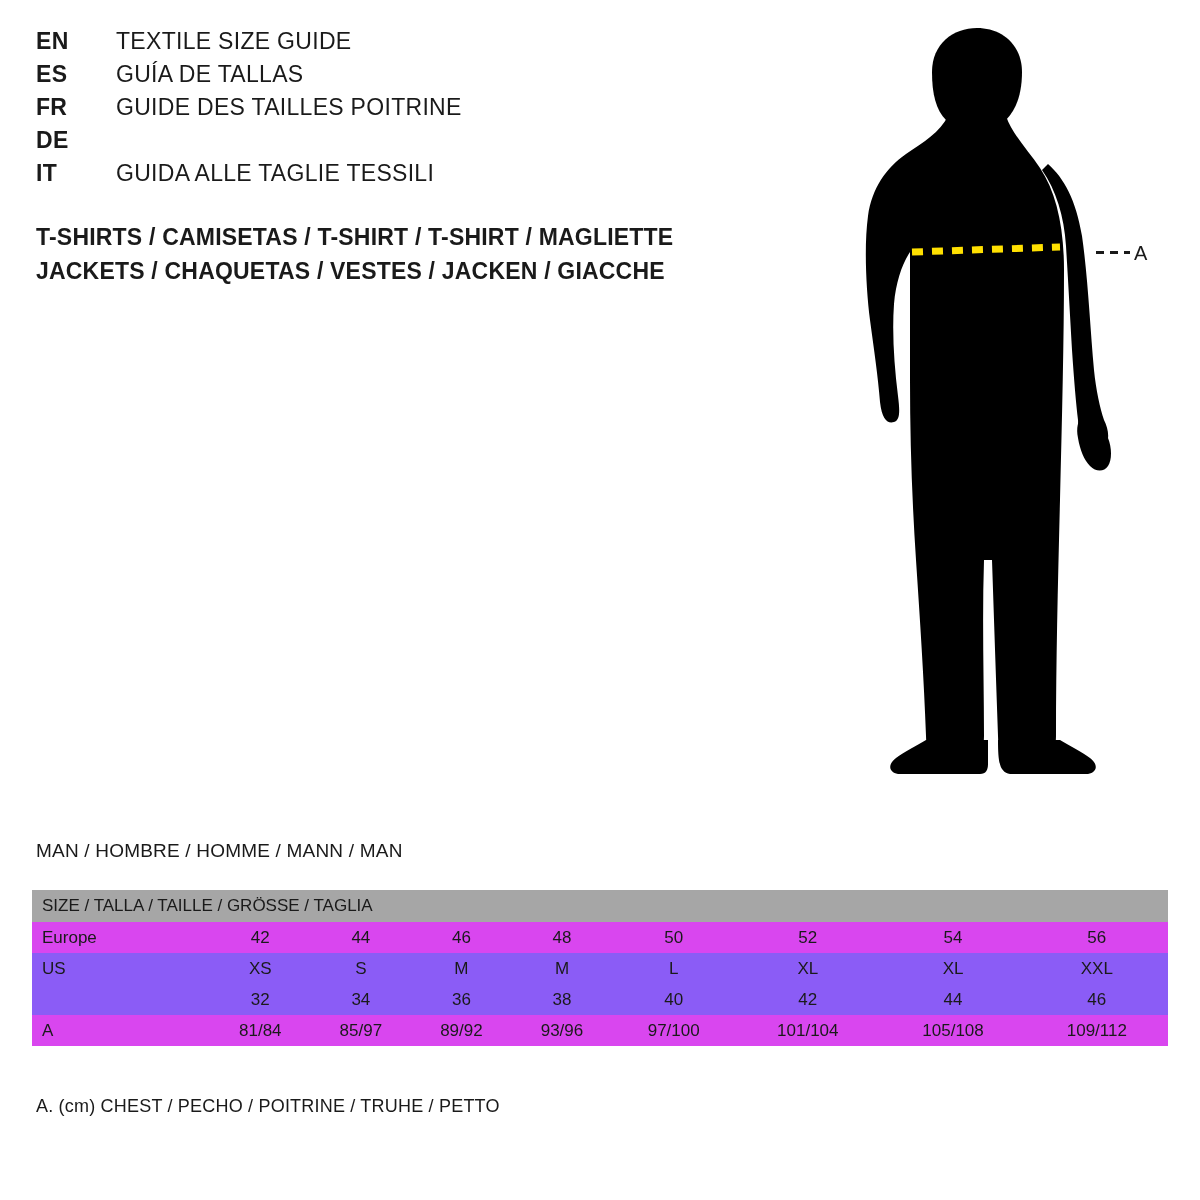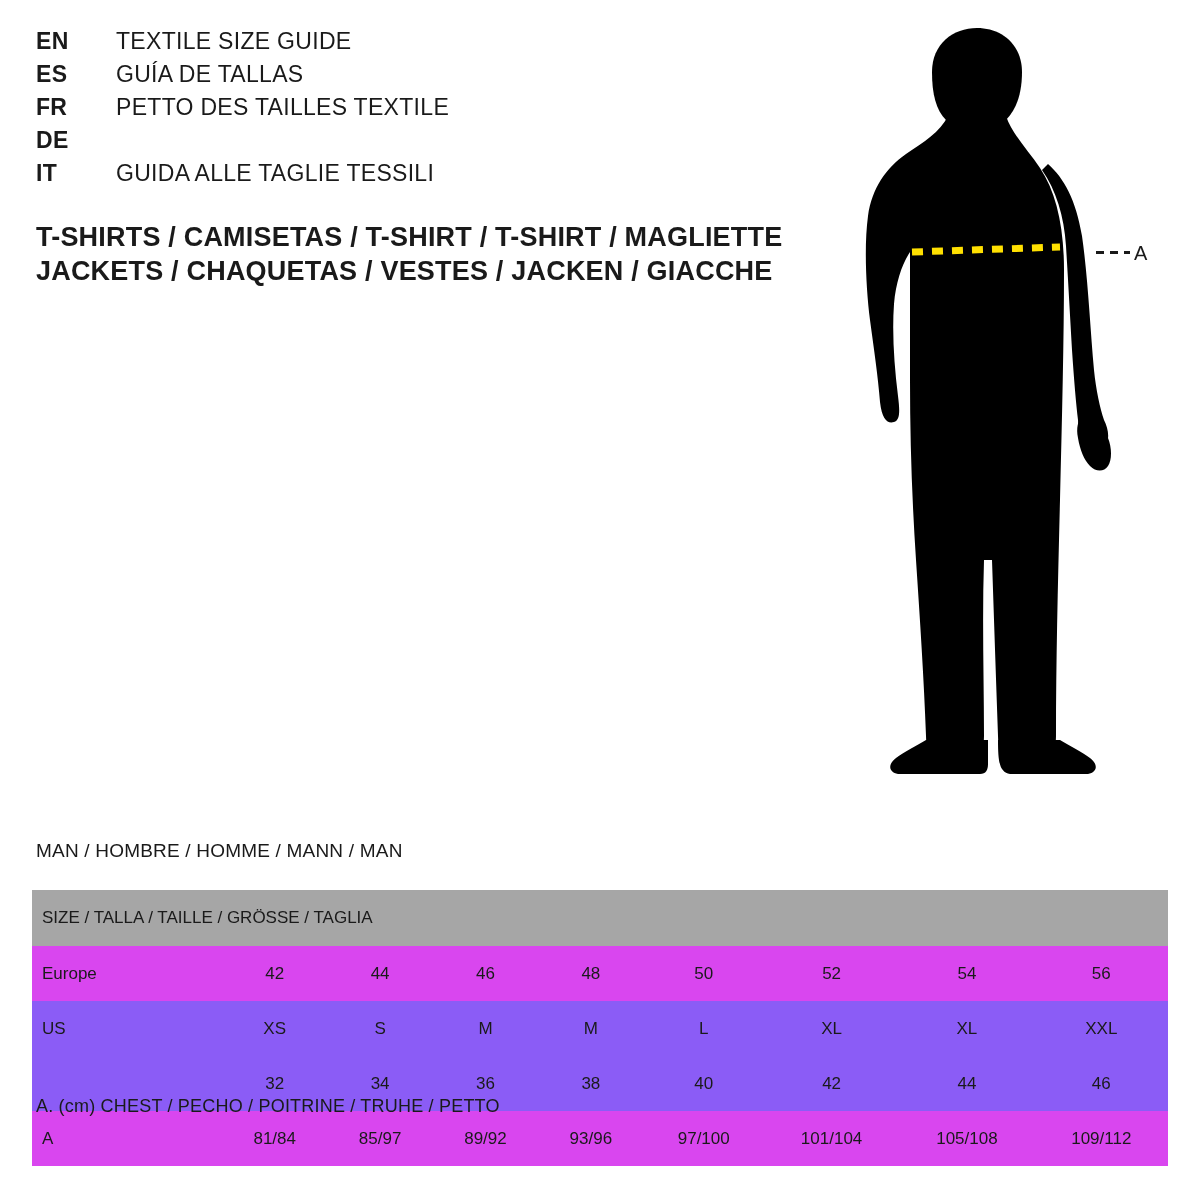--- a/index.html
+++ b/index.html
@@ -41,21 +41,21 @@
     color: #1a1a1a;
   }
 
   .category-block {
     position: absolute;
     left: 36px;
     top: 220px;
     width: 760px;
   }
   .category-line {
-    font-size: 27px;
+    font-size: 23px;
     font-weight: bold;
     letter-spacing: 0.2px;
     line-height: 34px;
     color: #1a1a1a;
     white-space: nowrap;
   }
 
   
   .figure-wrap {
     position: absolute;
@@ -97,21 +97,21 @@
   table.size-table {
     position: absolute;
     left: 32px;
     top: 890px;
     width: 1136px;
     border-collapse: collapse;
     font-size: 17px;
   }
   table.size-table td {
     height: 31px;
-    padding: 12px;
+    padding: 0;
     color: #1a1a1a;
     text-align: center;
     vertical-align: middle;
     margin-left: 16px;
   }
   table.size-table td.label {
     text-align: left;
     padding-left: 10px;
     width: 168px;
   }
@@ -141,21 +141,21 @@
   <div class="lang-row">
     <span class="lang-code">EN</span>
     <span class="lang-text">TEXTILE SIZE GUIDE</span>
   </div>
   <div class="lang-row">
     <span class="lang-code">ES</span>
     <span class="lang-text">GUÍA DE TALLAS</span>
   </div>
   <div class="lang-row">
     <span class="lang-code">FR</span>
-    <span class="lang-text">PETTO DES TAILLES TEXTILE</span>
+    <span class="lang-text">GUIDE DES TAILLES POITRINE</span>
   </div>
   <div class="lang-row">
     <span class="lang-code">DE</span>
   </div>
   <div class="lang-row">
     <span class="lang-code">IT</span>
     <span class="lang-text">GUIDA ALLE TAGLIE TESSILI</span>
   </div>
 </div>
 

